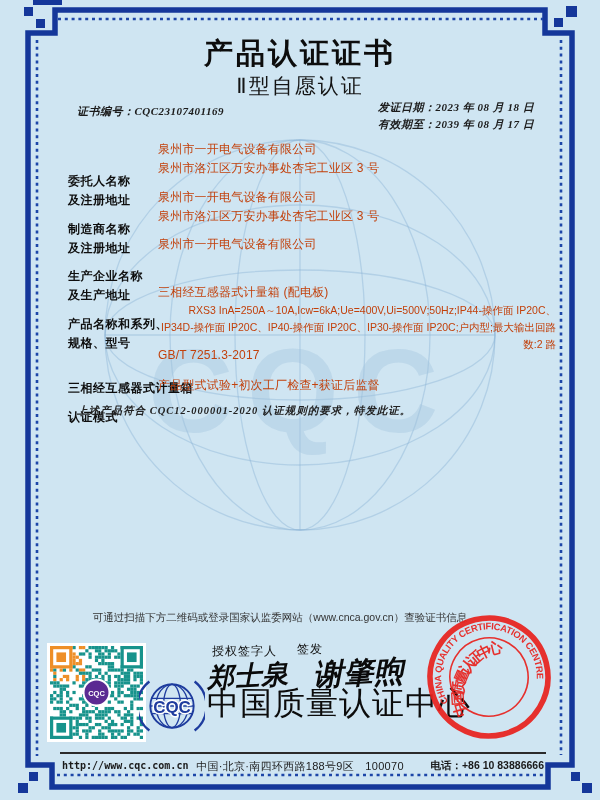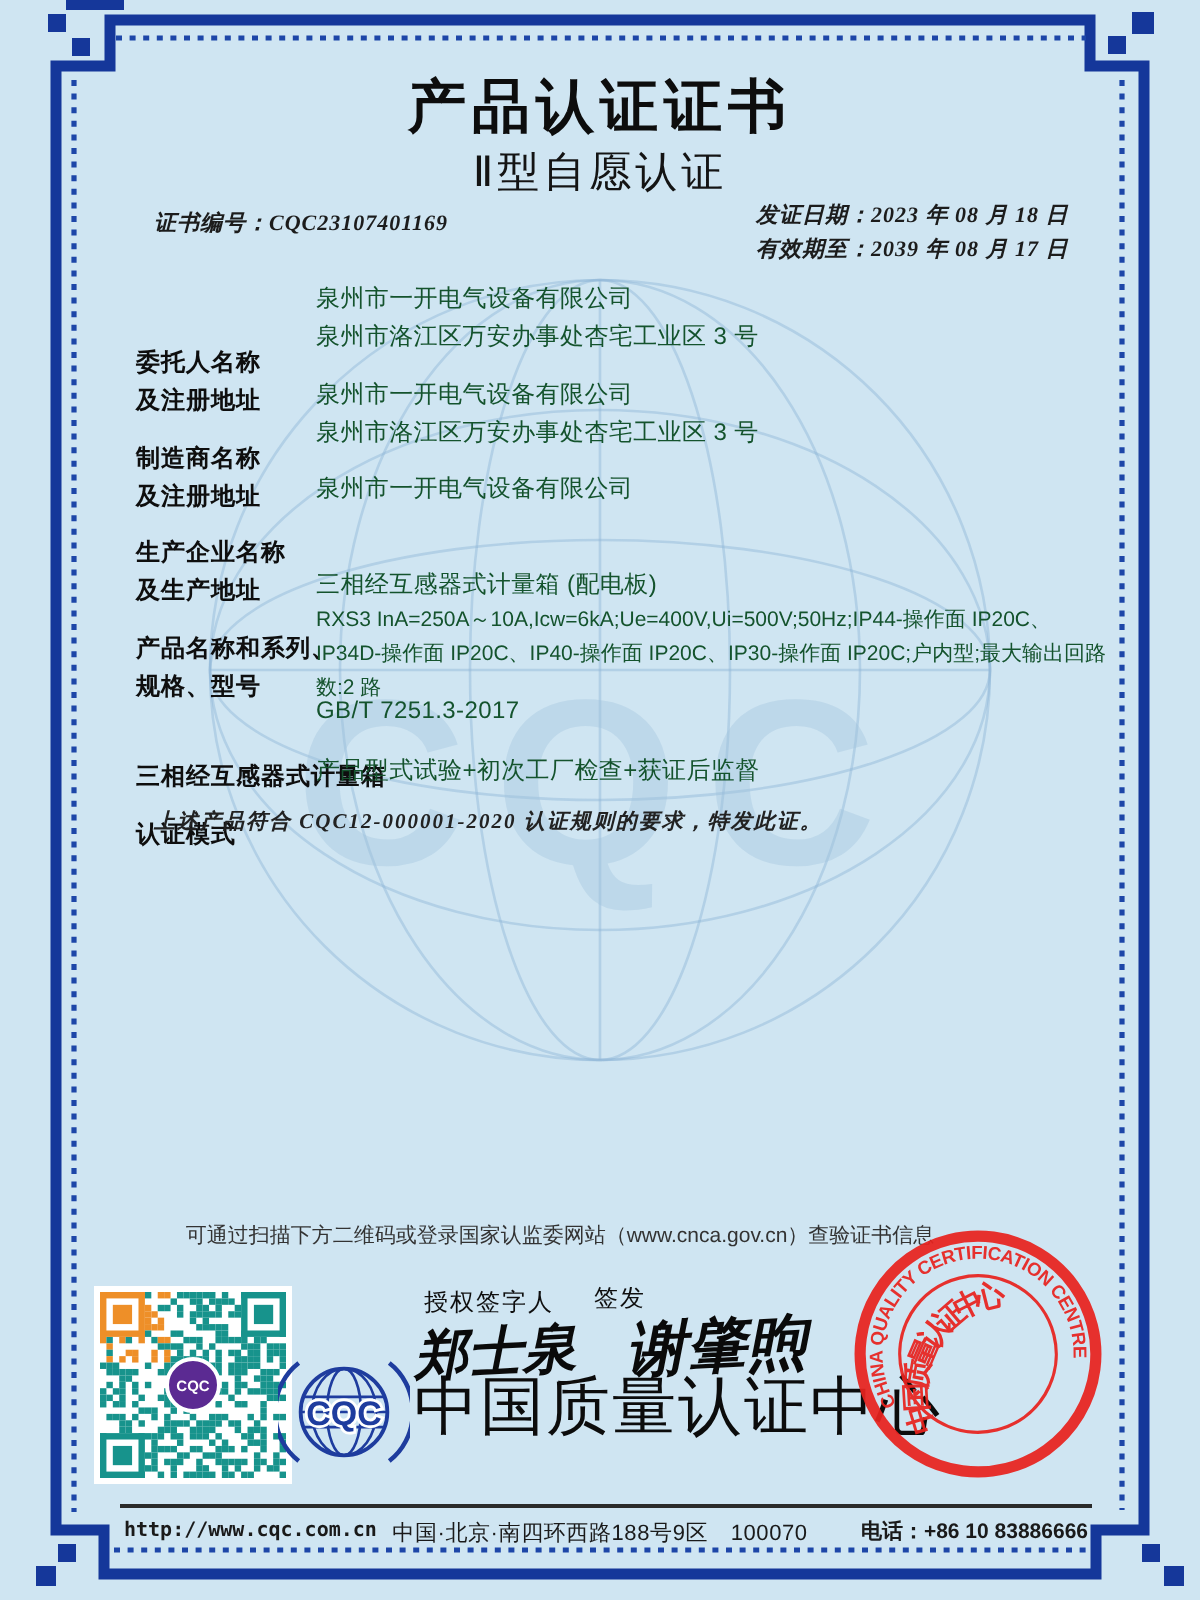--- a/index.html
+++ b/index.html
@@ -8,21 +8,21 @@
   .page{position:absolute;inset:0;background:#cfe5f2;}
   .abs{position:absolute;}
   .ctr{left:0;width:600px;text-align:center;}
   .title{font-size:29px;font-weight:bold;letter-spacing:3px;color:#0d0d0d;
          font-family:"Liberation Sans",sans-serif;}
   .subtitle{font-size:21px;letter-spacing:2px;color:#141414;
             font-family:"Liberation Serif",serif;}
   .script{font-family:"Liberation Serif",serif;font-style:italic;font-weight:bold;
           font-size:11px;color:#1c1c1c;letter-spacing:.5px;}
   .flabel{font-size:12px;font-weight:bold;color:#0e0e0e;letter-spacing:.5px;margin-top:32px;}
-  .fvalue{font-size:12px;color:#14532d;letter-spacing:.2px;}
+  .fvalue{font-size:12px;color:#c2410c;letter-spacing:.2px;text-align:right;}
   .fvalue.spec{font-size:10.5px;line-height:17px;width:398px;letter-spacing:0;}
   .stmt{font-family:"Liberation Serif",serif;font-style:italic;font-weight:bold;
         font-size:10.5px;color:#222;letter-spacing:1px;}
   .note{font-size:10.5px;color:#333;}
   .slabel{font-size:12px;color:#0f0f0f;letter-spacing:1px;}
   .sig{font-family:"DejaVu Serif",serif;font-style:italic;font-weight:600;
        color:#0a0a0a;transform:rotate(-3deg);}
   .orgname{font-size:32px;color:#0c0c0c;letter-spacing:1px;font-weight:500;}
   .furl{font-family:"DejaVu Sans Mono",monospace;font-size:10px;font-weight:bold;color:#1a1a1a;}
   .faddr{font-size:11px;color:#1a1a1a;letter-spacing:.3px;}

